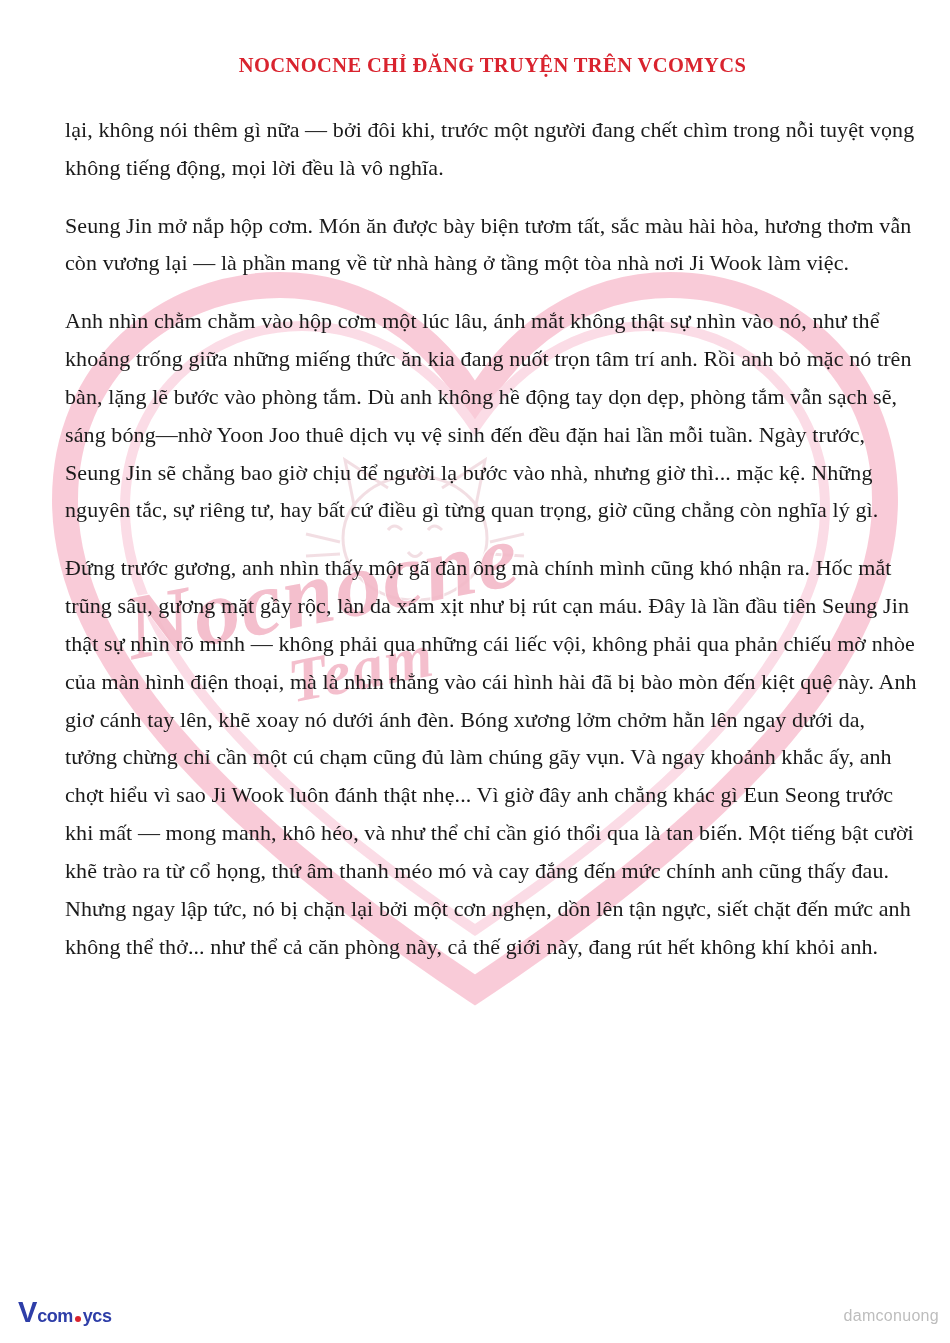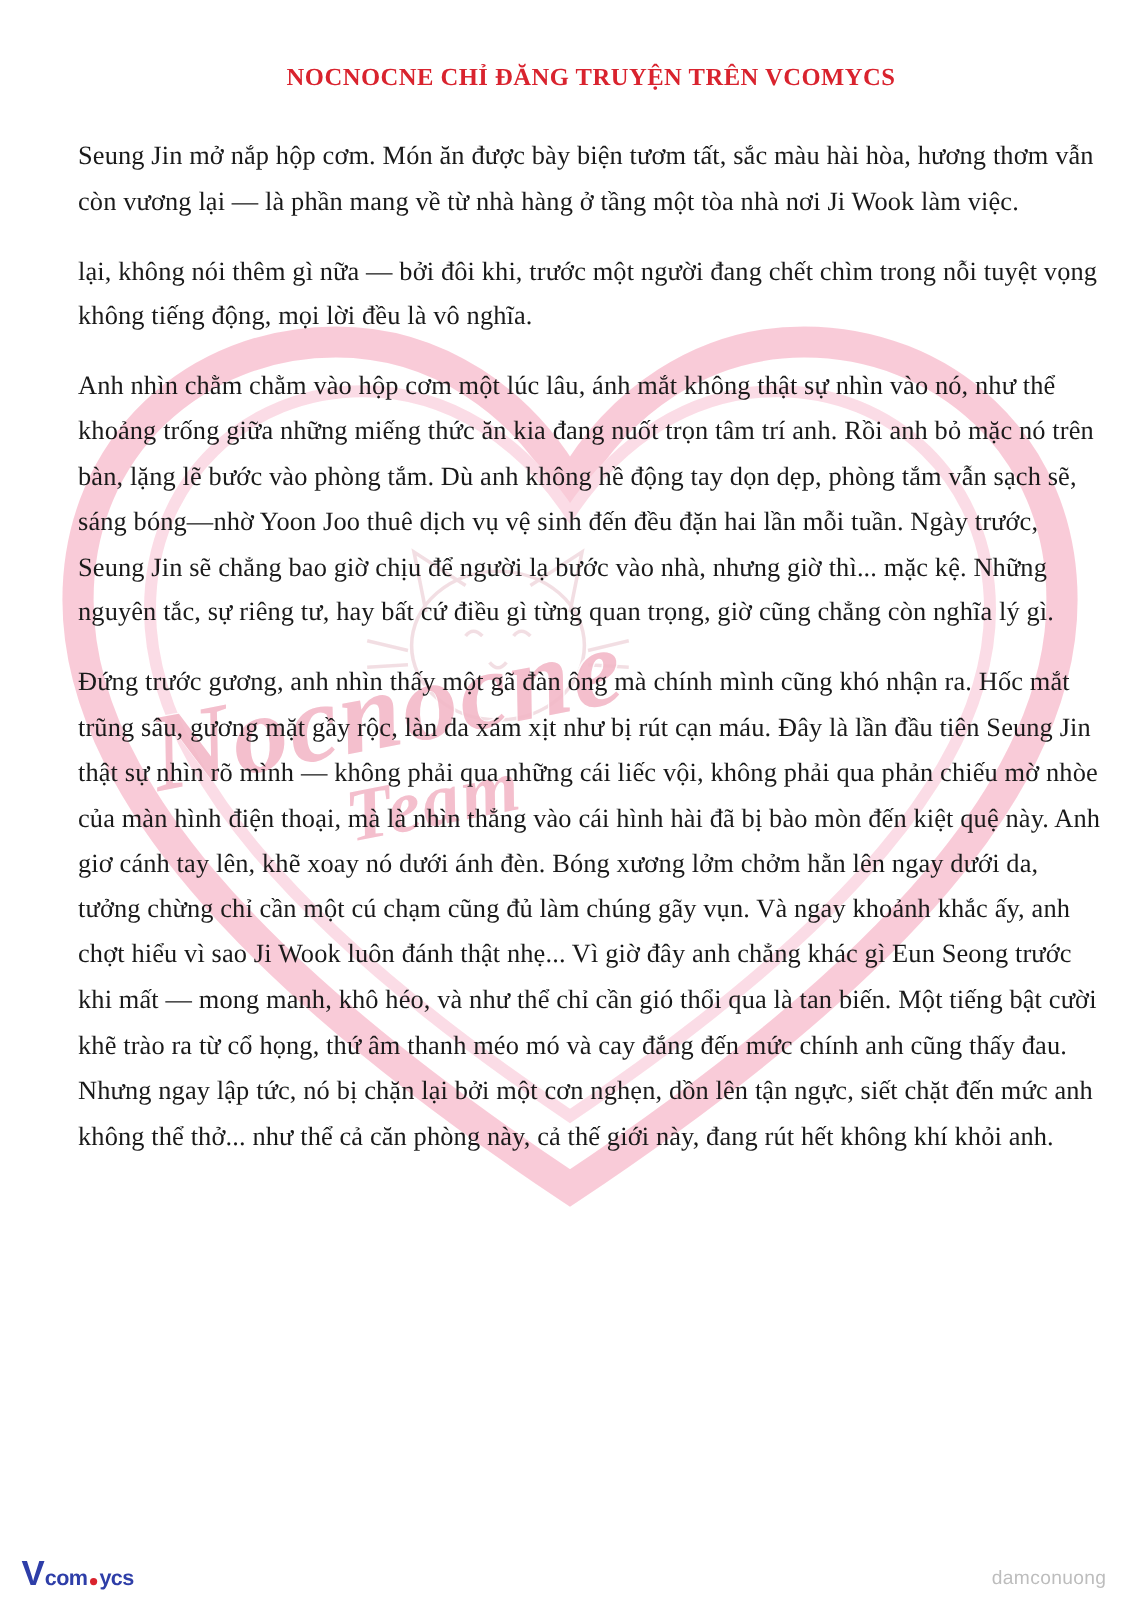--- a/index.html
+++ b/index.html
@@ -126,21 +126,21 @@
   .brand-dot {
     display: inline-block;
     width: 6px;
     height: 6px;
     border-radius: 50%;
     background: #d9232e;
     margin: 0 1px 3px 1px;
   }
   .footer-right {
     position: absolute;
-    right: 28px;
+    right: 11px;
     bottom: 18px;
     color: #bdbdbd;
     font-size: 16px;
     font-family: "Liberation Sans", sans-serif;
     letter-spacing: 0.3px;
   }
 </style>
 </head>
 <body>
 
@@ -166,22 +166,22 @@
 
     <div class="wm-text">
       <div class="wm-word wm-word-main">Nocnocne</div>
       <div class="wm-word wm-word-sub">Team</div>
     </div>
   </div>
 
   <div class="content">
     <div class="banner">NOCNOCNE CHỈ ĐĂNG TRUYỆN TRÊN VCOMYCS</div>
 
+    <p class="para">lại, không nói thêm gì nữa — bởi đôi khi, trước một người đang chết chìm trong nỗi tuyệt vọng không tiếng động, mọi lời đều là vô nghĩa.</p>
     <p class="para">Seung Jin mở nắp hộp cơm. Món ăn được bày biện tươm tất, sắc màu hài hòa, hương thơm vẫn còn vương lại — là phần mang về từ nhà hàng ở tầng một tòa nhà nơi Ji Wook làm việc.</p>
-    <p class="para">lại, không nói thêm gì nữa — bởi đôi khi, trước một người đang chết chìm trong nỗi tuyệt vọng không tiếng động, mọi lời đều là vô nghĩa.</p>
     <p class="para">Anh nhìn chằm chằm vào hộp cơm một lúc lâu, ánh mắt không thật sự nhìn vào nó, như thể khoảng trống giữa những miếng thức ăn kia đang nuốt trọn tâm trí anh. Rồi anh bỏ mặc nó trên bàn, lặng lẽ bước vào phòng tắm. Dù anh không hề động tay dọn dẹp, phòng tắm vẫn sạch sẽ, sáng bóng—nhờ Yoon Joo thuê dịch vụ vệ sinh đến đều đặn hai lần mỗi tuần. Ngày trước, Seung Jin sẽ chẳng bao giờ chịu để người lạ bước vào nhà, nhưng giờ thì... mặc kệ. Những nguyên tắc, sự riêng tư, hay bất cứ điều gì từng quan trọng, giờ cũng chẳng còn nghĩa lý gì.</p>
     <p class="para">Đứng trước gương, anh nhìn thấy một gã đàn ông mà chính mình cũng khó nhận ra. Hốc mắt trũng sâu, gương mặt gầy rộc, làn da xám xịt như bị rút cạn máu. Đây là lần đầu tiên Seung Jin thật sự nhìn rõ mình — không phải qua những cái liếc vội, không phải qua phản chiếu mờ nhòe của màn hình điện thoại, mà là nhìn thẳng vào cái hình hài đã bị bào mòn đến kiệt quệ này. Anh giơ cánh tay lên, khẽ xoay nó dưới ánh đèn. Bóng xương lởm chởm hằn lên ngay dưới da, tưởng chừng chỉ cần một cú chạm cũng đủ làm chúng gãy vụn. Và ngay khoảnh khắc ấy, anh chợt hiểu vì sao Ji Wook luôn đánh thật nhẹ... Vì giờ đây anh chẳng khác gì Eun Seong trước khi mất — mong manh, khô héo, và như thể chỉ cần gió thổi qua là tan biến. Một tiếng bật cười khẽ trào ra từ cổ họng, thứ âm thanh méo mó và cay đắng đến mức chính anh cũng thấy đau. Nhưng ngay lập tức, nó bị chặn lại bởi một cơn nghẹn, dồn lên tận ngực, siết chặt đến mức anh không thể thở... như thể cả căn phòng này, cả thế giới này, đang rút hết không khí khỏi anh.</p>
   </div>
 
   <div class="footer">
     <div class="footer-brand">
       <span class="brand-v">V</span>
       <span class="brand-rest">com</span>
       <span class="brand-dot"></span>
       <span class="brand-rest">ycs</span>

